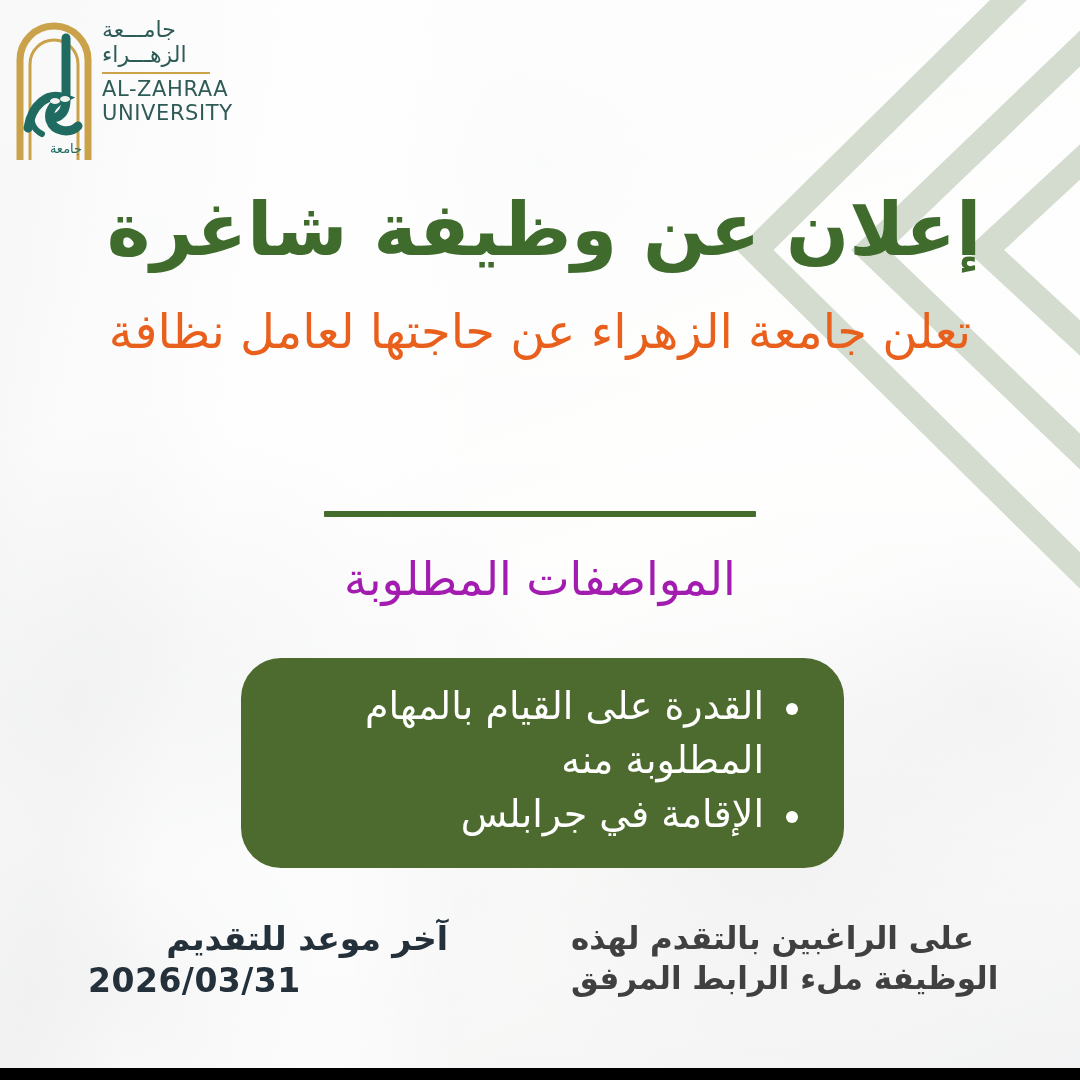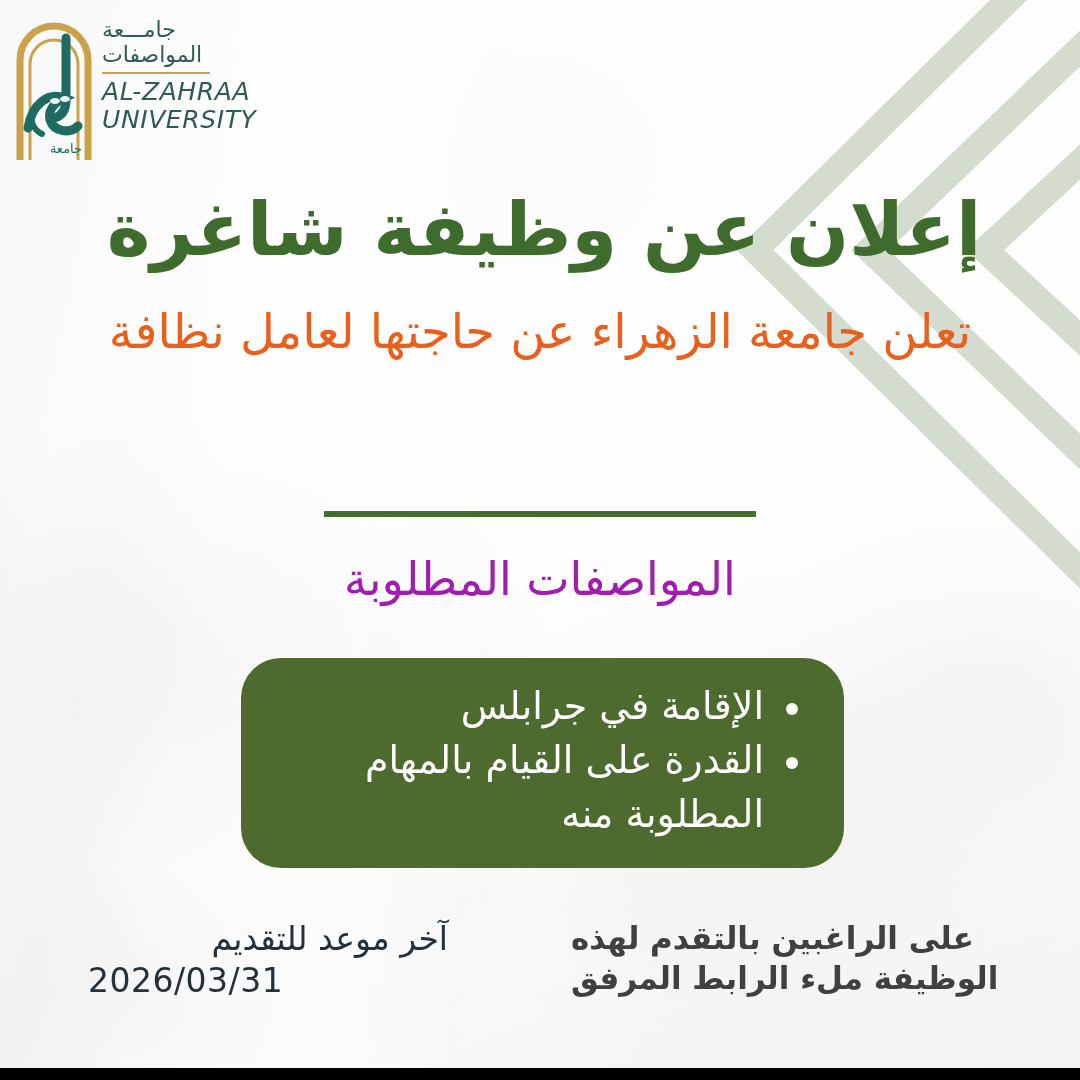--- a/index.html
+++ b/index.html
@@ -93,27 +93,26 @@
     white-space: nowrap;
   }
   .logo-rule {
     width: 108px;
     height: 2px;
     background: #c9a24a;
     margin: 5px 0 4px 0;
   }
   .logo-en {
     color: #2f5b57;
-    font-size: 25px;
+    font-size: 21px;
     line-height: 1.12;
     letter-spacing: 0.6px;
     direction: ltr;
     text-align: right;
     white-space: nowrap;
-    font-style: italic;
   }
 
   
   .content {
     position: absolute;
     inset: 0;
     direction: rtl;
     text-align: center;
   }
 
@@ -201,21 +200,21 @@
 
   .footer-left {
     position: absolute;
     top: 918px;
     left: 88px;
     width: 360px;
     text-align: right;
     direction: rtl;
     color: #24303a;
     font-size: 33px;
-    font-weight: normal;
+    font-weight: bold;
     line-height: 1.27;
   }
   .footer-left .deadline-date {
     direction: ltr;
     unicode-bidi: embed;
     display: block;
     text-align: left;
     letter-spacing: 0.5px;
   }
 
@@ -267,46 +266,46 @@
         <path d="M58 30 L58 92 C58 102 54 108 46 110" fill="none" stroke="#1f6b62" stroke-width="9" stroke-linecap="round"></path>
         <path d="M20 120 C24 96 40 84 56 90 C44 96 40 104 42 112 C46 124 62 126 70 118" fill="none" stroke="#1f6b62" stroke-width="9" stroke-linecap="round"></path>
         <path d="M24 104 C22 114 26 122 34 126" fill="none" stroke="#1f6b62" stroke-width="6" stroke-linecap="round"></path>
         <ellipse cx="47" cy="93" rx="5" ry="3" fill="#f2f2f0"></ellipse>
         <ellipse cx="57" cy="91" rx="5" ry="3" fill="#f2f2f0"></ellipse>
         <text x="58" y="145" text-anchor="middle" font-family="'DejaVu Sans', sans-serif" font-size="13" fill="#1f6b62">جامعة</text>
       </svg>
     </div>
     <div class="logo-words">
       <div class="logo-ar">جامـــعة</div>
-      <div class="logo-ar">المواصفات</div>
+      <div class="logo-ar">الزهـــراء</div>
       <div class="logo-rule"></div>
       <div class="logo-en">AL-ZAHRAA</div>
       <div class="logo-en">UNIVERSITY</div>
     </div>
   </div>
 
   <div class="content">
 
     <div class="headline">إعلان عن وظيفة شاغرة</div>
 
     <div class="subhead">تعلن جامعة الزهراء عن حاجتها لعامل نظافة</div>
 
     <div class="divider"></div>
 
     <div class="section-title">المواصفات المطلوبة</div>
 
     <div class="spec-box">
       <ul class="spec-list">
         <li class="spec-item">
           <span class="dot"></span>
-          <span>الإقامة في جرابلس</span>
+          <span>القدرة على القيام بالمهام المطلوبة منه</span>
         </li>
         <li class="spec-item">
           <span class="dot"></span>
-          <span>القدرة على القيام بالمهام المطلوبة منه</span>
+          <span>الإقامة في جرابلس</span>
         </li>
       </ul>
     </div>
 
     <div class="footer-left">
       <div>آخر موعد للتقديم</div>
       <div class="deadline-date">2026/03/31</div>
     </div>
 
     <div class="footer-right">على الراغبين بالتقدم لهذه الوظيفة ملء الرابط المرفق</div>

